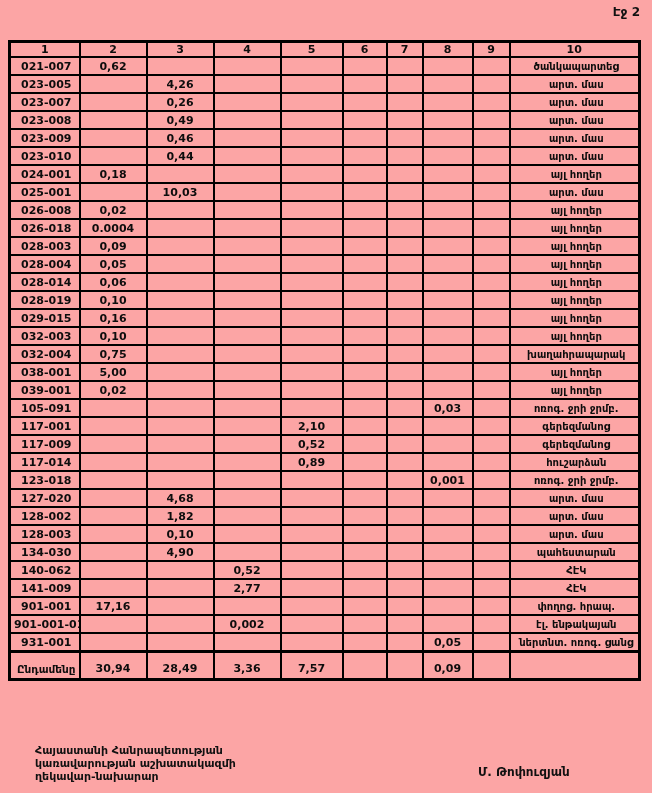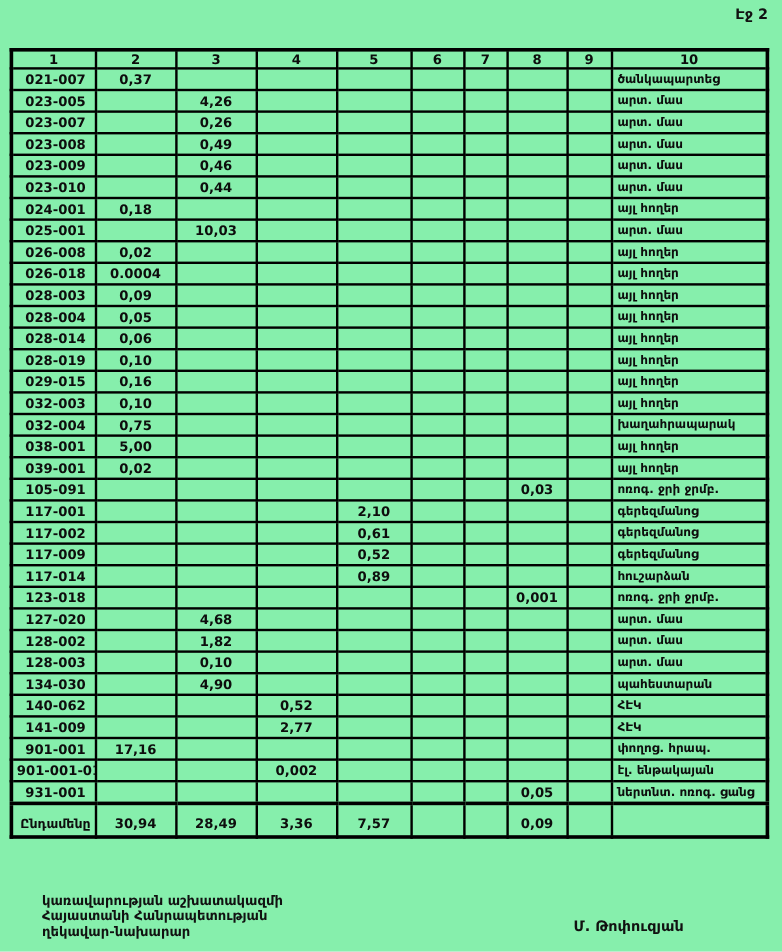--- a/index.html
+++ b/index.html
@@ -1,18 +1,18 @@
 <!DOCTYPE html>
 <html><head>
 <meta charset="utf-8">
 <style>
   html,body {margin:0; padding:0; background:#e8e8e8;}
   .page {
     position:relative; width:652px; height:793px;
-    background:#86efac;
+    background:#fca5a5;
     font-family:"DejaVu Sans", sans-serif;
     color:#111111;
     overflow:hidden;
   }
   .page-num {
     position:absolute; top:5px; right:12px;
     font-size:12px; font-weight:bold;
   }
   table.main {
     position:absolute; top:40px; left:8px;
@@ -20,21 +20,21 @@
     border:3px solid #000;
   }
   th, td {
     border:2px solid #000;
     overflow:hidden; white-space:nowrap;
     padding:0; font-weight:bold; color:#0d0d0d;
   }
   th {height:13px; font-size:11px; text-align:center; font-weight:bold;}
   td {height:16px; font-size:11px; text-align:center;}
   td.c1 {text-align:center; padding-left:3px;}
-  td.c10 {text-align:left; padding-left:4px; font-size:10px;}
+  td.c10 {text-align:center; padding-left:4px; font-size:10px;}
   tr.total td {height:22px; border-top:3px solid #000; vertical-align:bottom; padding-bottom:3px;}
   tr.total td.c1 {font-size:10.5px;}
   .note {
     position:absolute; left:675px;
     font-size:8.5px; font-weight:normal; color:#2a2a2a;
   }
   .footer-left {
     position:absolute; left:35px; top:744px;
     font-size:11px; font-weight:bold; line-height:13px;
   }
@@ -73,21 +73,21 @@
           <th>6</th>
           <th>7</th>
           <th>8</th>
           <th>9</th>
           <th>10</th>
         </tr>
     </thead>
     <tbody id="table-body">
         <tr>
           <td class="c1">021-007</td>
-          <td class="c2">0,37</td>
+          <td class="c2">0,62</td>
           <td class="c3"></td>
           <td class="c4"></td>
           <td class="c5"></td>
           <td class="c6"></td>
           <td class="c7"></td>
           <td class="c8"></td>
           <td class="c9"></td>
           <td class="c10">ծանկապարտեց</td>
         </tr>
         <tr>
@@ -317,32 +317,20 @@
           <td class="c8">0,03</td>
           <td class="c9"></td>
           <td class="c10">ոռոգ. ջրի ջրմբ.</td>
         </tr>
         <tr>
           <td class="c1">117-001</td>
           <td class="c2"></td>
           <td class="c3"></td>
           <td class="c4"></td>
           <td class="c5">2,10</td>
-          <td class="c6"></td>
-          <td class="c7"></td>
-          <td class="c8"></td>
-          <td class="c9"></td>
-          <td class="c10">գերեզմանոց</td>
-        </tr>
-        <tr>
-          <td class="c1">117-002</td>
-          <td class="c2"></td>
-          <td class="c3"></td>
-          <td class="c4"></td>
-          <td class="c5">0,61</td>
           <td class="c6"></td>
           <td class="c7"></td>
           <td class="c8"></td>
           <td class="c9"></td>
           <td class="c10">գերեզմանոց</td>
         </tr>
         <tr>
           <td class="c1">117-009</td>
           <td class="c2"></td>
           <td class="c3"></td>
@@ -508,20 +496,20 @@
       <div class="note" style="top: 438px;">չմ</div>
       <div class="note" style="top: 456px;">չմ</div>
       <div class="note" style="top: 474px;">չմ</div>
       <div class="note" style="top: 492px;">չմ</div>
       <div class="note" style="top: 510px;">չմ</div>
       <div class="note" style="top: 654px;">չմ</div>
       <div class="note" style="top: 690px;">չմ</div>
     </div>
 
   <div class="footer-left">
+    <div>Հայաստանի Հանրապետության</div>
     <div>կառավարության աշխատակազմի</div>
-    <div>Հայաստանի Հանրապետության</div>
     <div>ղեկավար-նախարար</div>
   </div>
 
   <div class="footer-right">Մ. Թոփուզյան</div>
 
 </div>
 
 </body></html>

